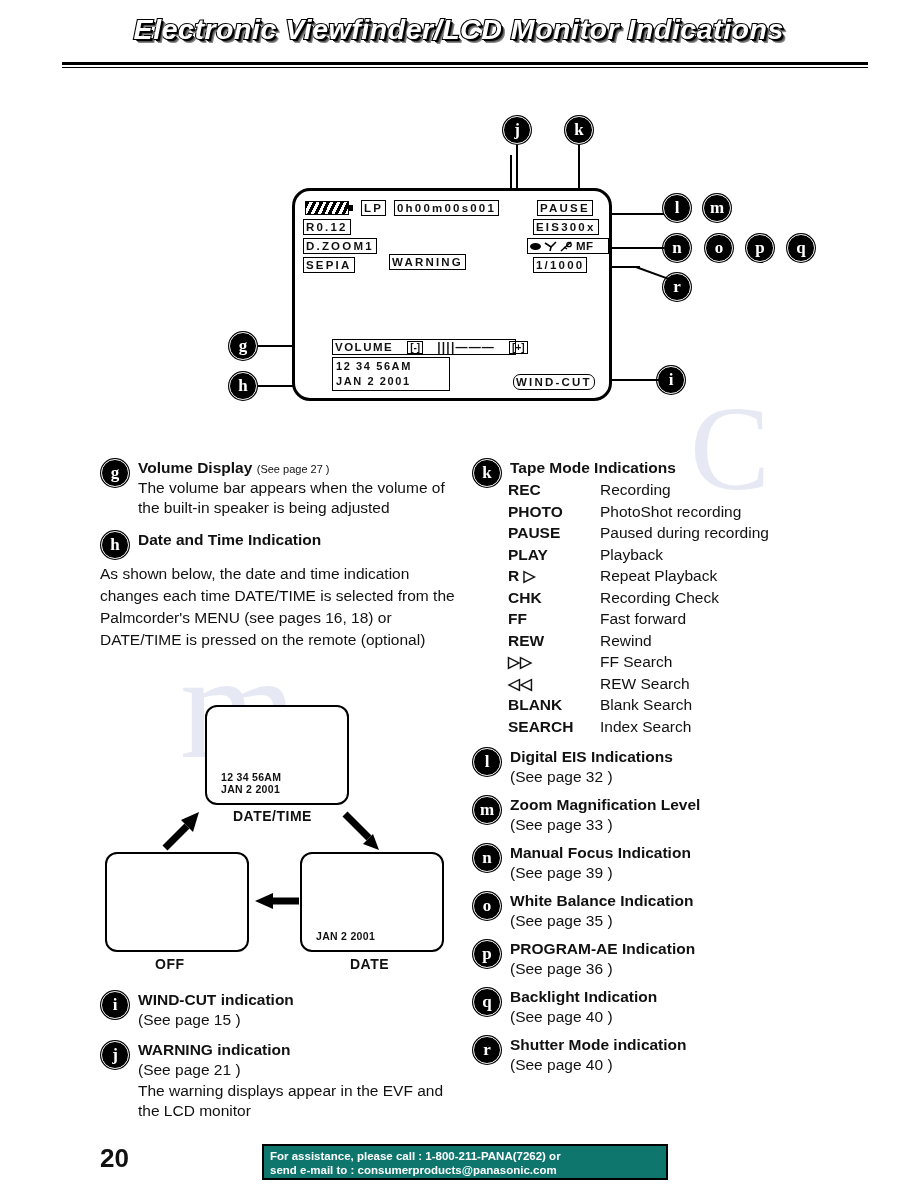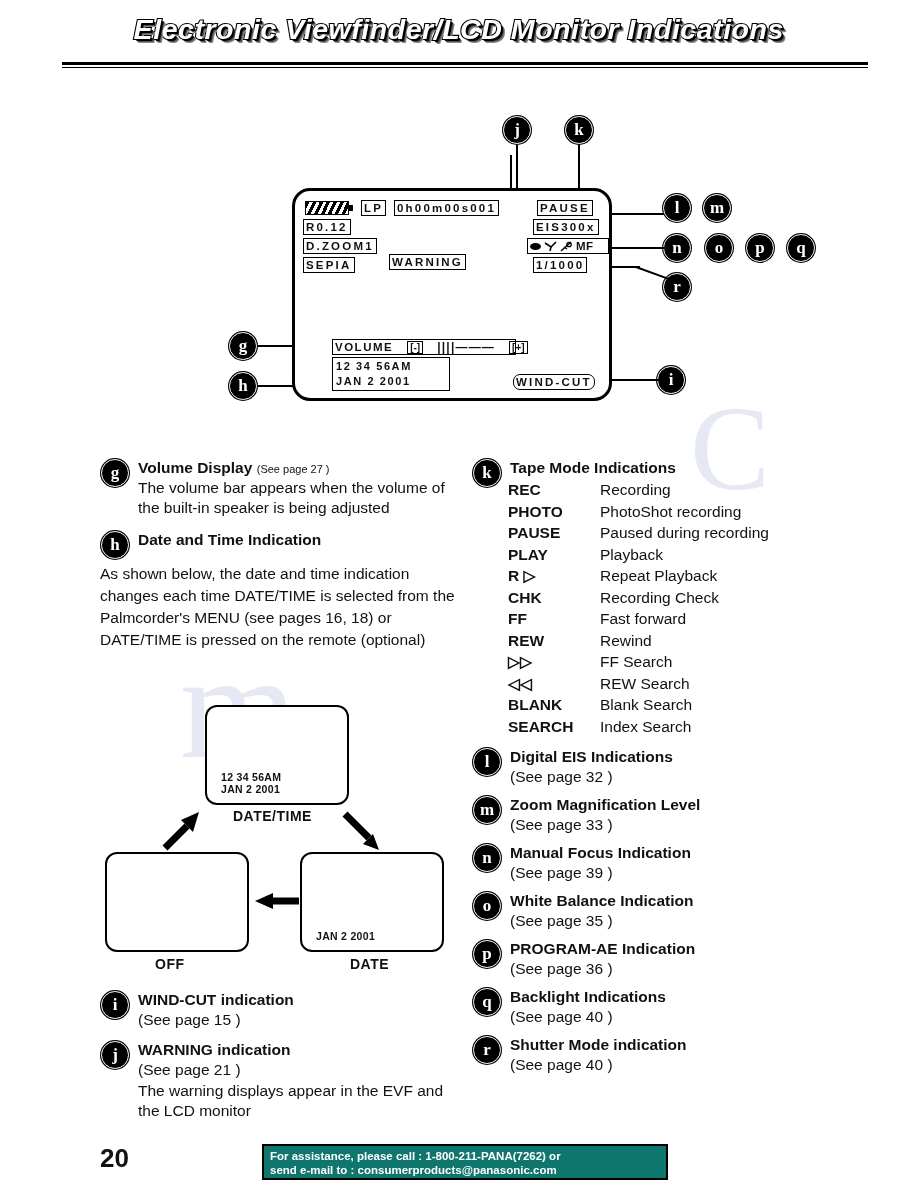--- a/index.html
+++ b/index.html
@@ -557,21 +557,21 @@
       <span class="badge badge-lg">
           <span class="ring">p</span>
         </span>
       <span class="entry-title">PROGRAM-AE Indication</span>
       <div class="entry-body">(See page 36 )</div>
     </div>
     <div class="entry">
       <span class="badge badge-lg">
           <span class="ring">q</span>
         </span>
-      <span class="entry-title">Backlight Indications</span>
+      <span class="entry-title">Backlight Indication</span>
       <div class="entry-body">(See page 40 )</div>
     </div>
     <div class="entry">
       <span class="badge badge-lg">
           <span class="ring">r</span>
         </span>
       <span class="entry-title">Shutter Mode indication</span>
       <div class="entry-body">(See page 40 )</div>
     </div>
   </div>

